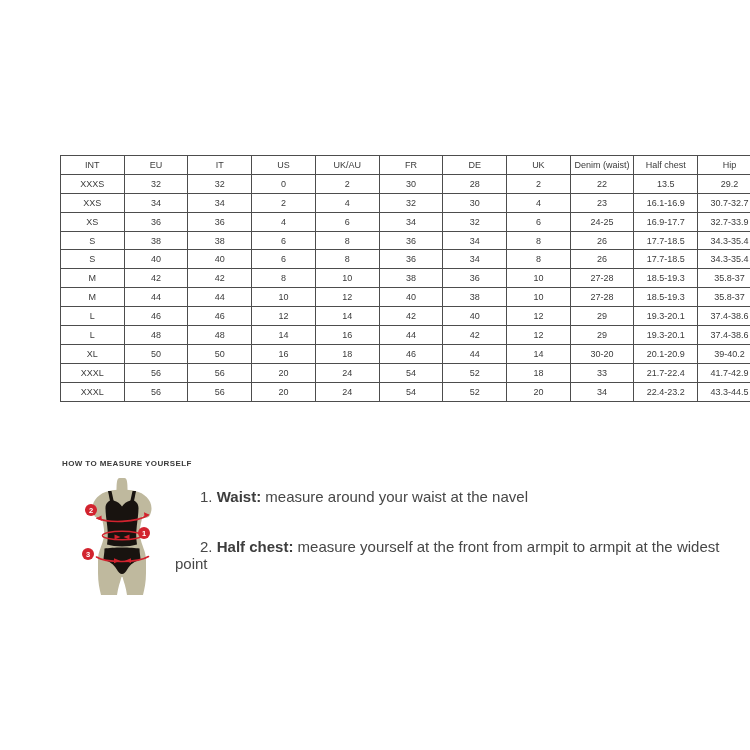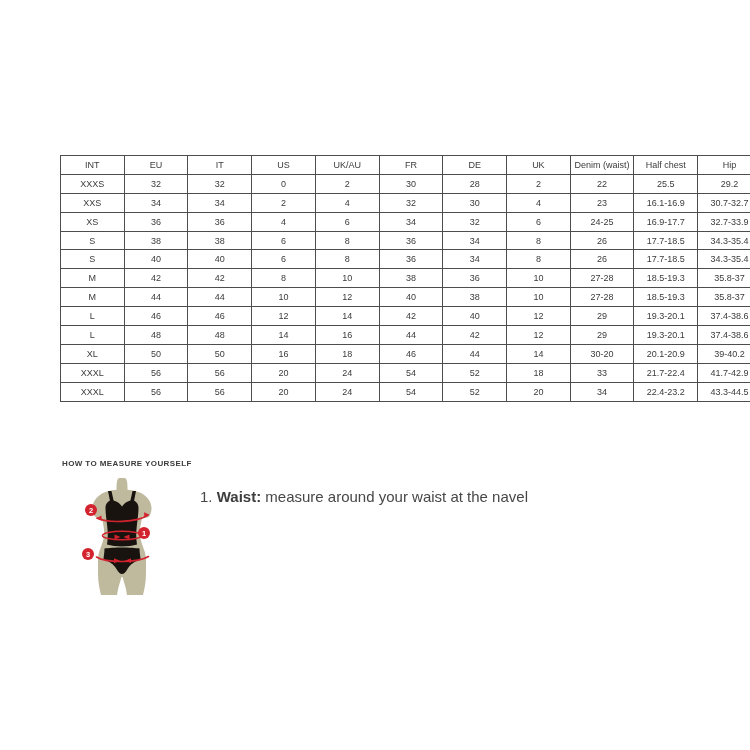--- a/index.html
+++ b/index.html
@@ -66,21 +66,21 @@
         <tr>
           <td>XXXS</td>
           <td>32</td>
           <td>32</td>
           <td>0</td>
           <td>2</td>
           <td>30</td>
           <td>28</td>
           <td>2</td>
           <td>22</td>
-          <td>25.5</td>
+          <td>13.5</td>
           <td>29.2</td>
         </tr>
         <tr>
           <td>XXS</td>
           <td>34</td>
           <td>34</td>
           <td>2</td>
           <td>4</td>
           <td>32</td>
           <td>30</td>
@@ -261,15 +261,18 @@
         <circle class="redfill" cx="16" cy="78" r="6"></circle>
         <text class="badge-num" x="16" y="80.7">3</text>
       </g>
     </svg>
   </div>
 
   <div class="steps">
     <div class="step">
       <span>1. </span><b>Waist:</b><span> measure around your waist at the navel</span>
     </div>
+    <div class="step">
+      <span>2. </span><b>Half chest:</b><span> measure yourself at the front from armpit to armpit at the widest point</span>
+    </div>
   </div>
 
 </div>
 
 </body></html>

